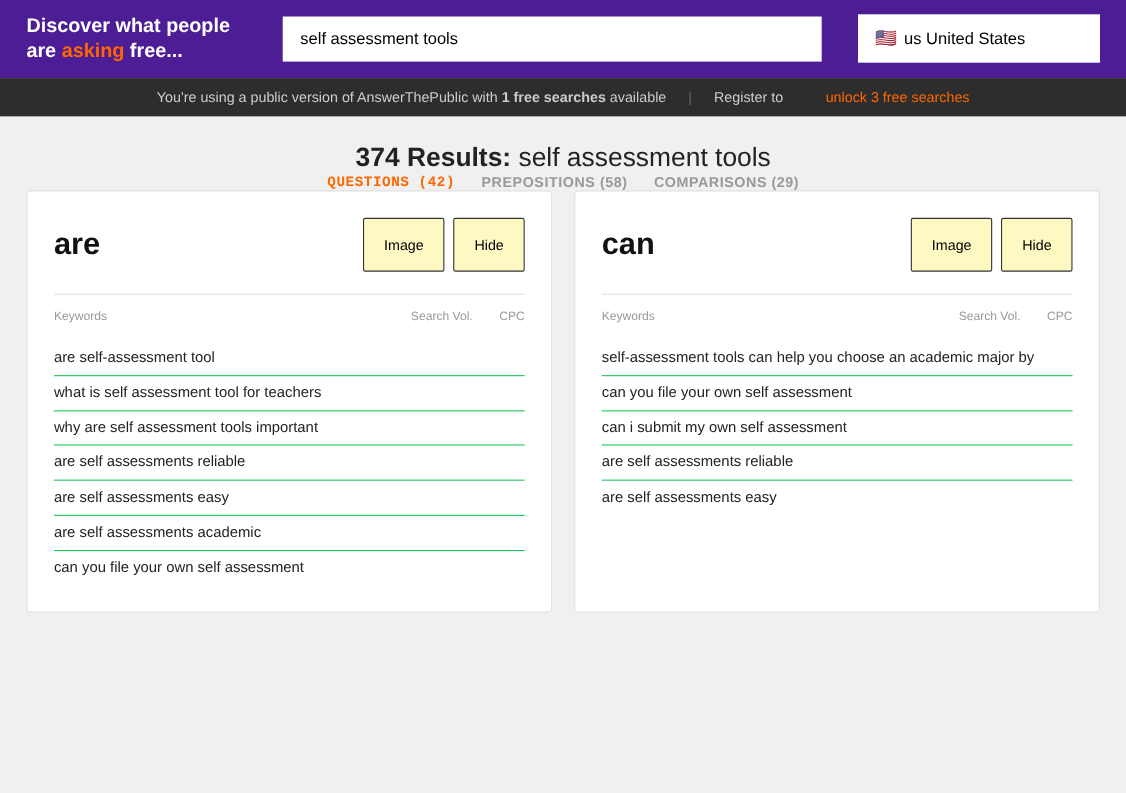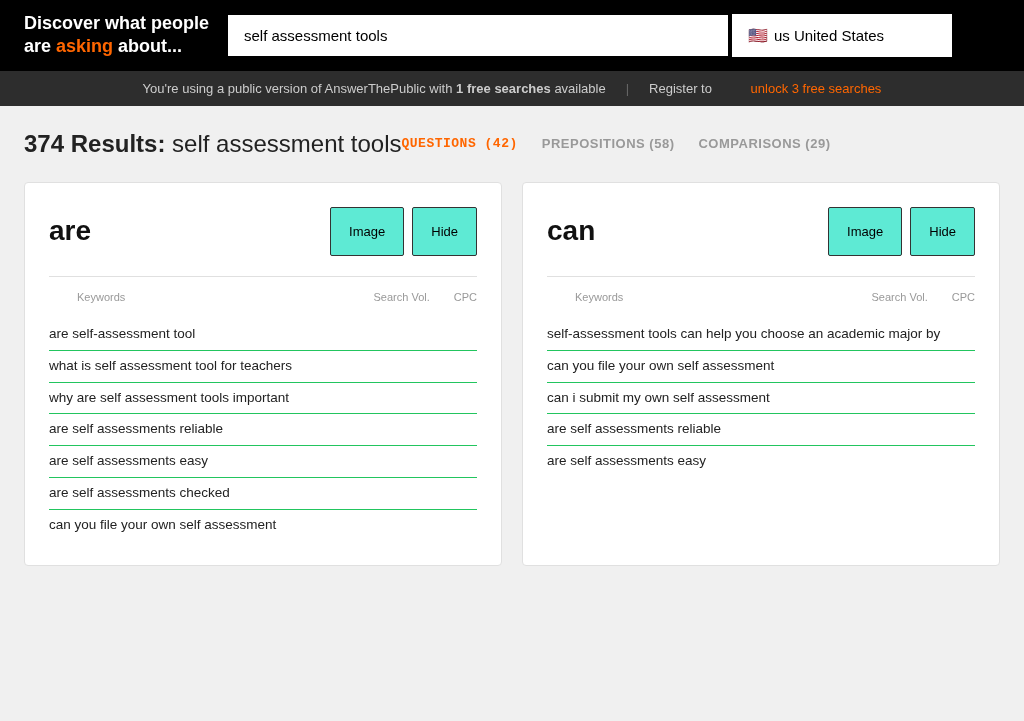--- a/index.html
+++ b/index.html
@@ -1,24 +1,24 @@
 <!DOCTYPE html>
 <html><head>
   <meta charset="utf-8">
   <style>
     * { box-sizing: border-box; margin: 0; padding: 0; }
     body { font-family: Arial, sans-serif; background: #f0f0f0; }
 
     
     .header {
-      background: #000000;
+      background: #4c1d95;
       display: flex;
       align-items: center;
       padding: 12px 24px;
-      gap: 4px;
+      gap: 33px;
       min-height: 70px;
     }
     .header-title {
       color: white;
       font-size: 18px;
       font-weight: bold;
       line-height: 1.3;
       min-width: 200px;
     }
     .header-title .asking {
@@ -73,22 +73,22 @@
     
     .main-content {
       background: #f0f0f0;
       padding: 24px 24px 40px;
     }
 
     
     .results-header {
       display: flex;
       align-items: center;
-      justify-content: flex-start;
-      margin-bottom: 24px;
+      justify-content: flex-end;
+      flex-direction: column;
     }
     .results-title {
       font-size: 24px;
       font-weight: normal;
       color: #222;
     }
     .results-filters {
       display: flex;
       gap: 24px;
       align-items: center;
@@ -130,38 +130,37 @@
       font-weight: bold;
       color: #111;
     }
     .card-buttons {
       display: flex;
       gap: 8px;
     }
     .card-btn {
       padding: 16px 18px;
       border: 1.5px solid #333;
-      background: #5eead4;
+      background: #fef9c3;
       font-size: 13px;
       cursor: pointer;
       border-radius: 2px;
     }
     .card-divider {
       border: none;
       border-top: 1px solid #e0e0e0;
       margin-bottom: 14px;
     }
     .col-headers {
       display: flex;
       justify-content: space-between;
       font-size: 11px;
       color: #999;
       margin-bottom: 12px;
       padding-bottom: 4px;
-      margin-left: 28px;
     }
     .col-headers-right {
       display: flex;
       gap: 24px;
     }
     .keyword-row {
       font-size: 13.5px;
       color: #222;
       padding: 6px 0;
       border-bottom: 1px solid #22c55e;
@@ -170,21 +169,21 @@
     .keyword-row:last-child {
       border-bottom: none;
     }
   </style>
 </head>
 <body>
 
 <div class="header">
   <div class="header-title">
     <span>Discover what people</span><br>
-    <span>are </span><span class="asking">asking</span><span> about...</span>
+    <span>are </span><span class="asking">asking</span><span> free...</span>
   </div>
   <div class="search-input-wrapper">
     <input type="text" class="search-input" value="self assessment tools" placeholder="self assessment tools" style="">
   </div>
   <div class="location-wrapper">
     <span class="flag-emoji">🇺🇸</span>
     <span>us United States</span>
   </div>
 </div>
 
@@ -227,21 +226,21 @@
         <div class="col-headers-right">
           <span>Search Vol.</span>
           <span>CPC</span>
         </div>
       </div>
       <div class="keyword-row">are self-assessment tool</div>
       <div class="keyword-row">what is self assessment tool for teachers</div>
       <div class="keyword-row">why are self assessment tools important</div>
       <div class="keyword-row">are self assessments reliable</div>
       <div class="keyword-row">are self assessments easy</div>
-      <div class="keyword-row">are self assessments checked</div>
+      <div class="keyword-row">are self assessments academic</div>
       <div class="keyword-row">can you file your own self assessment</div>
     </div>
 
     <div class="card">
       <div class="card-header">
         <span class="card-title">can</span>
         <div class="card-buttons">
           <button class="card-btn">Image</button>
           <button class="card-btn">Hide</button>
         </div>

